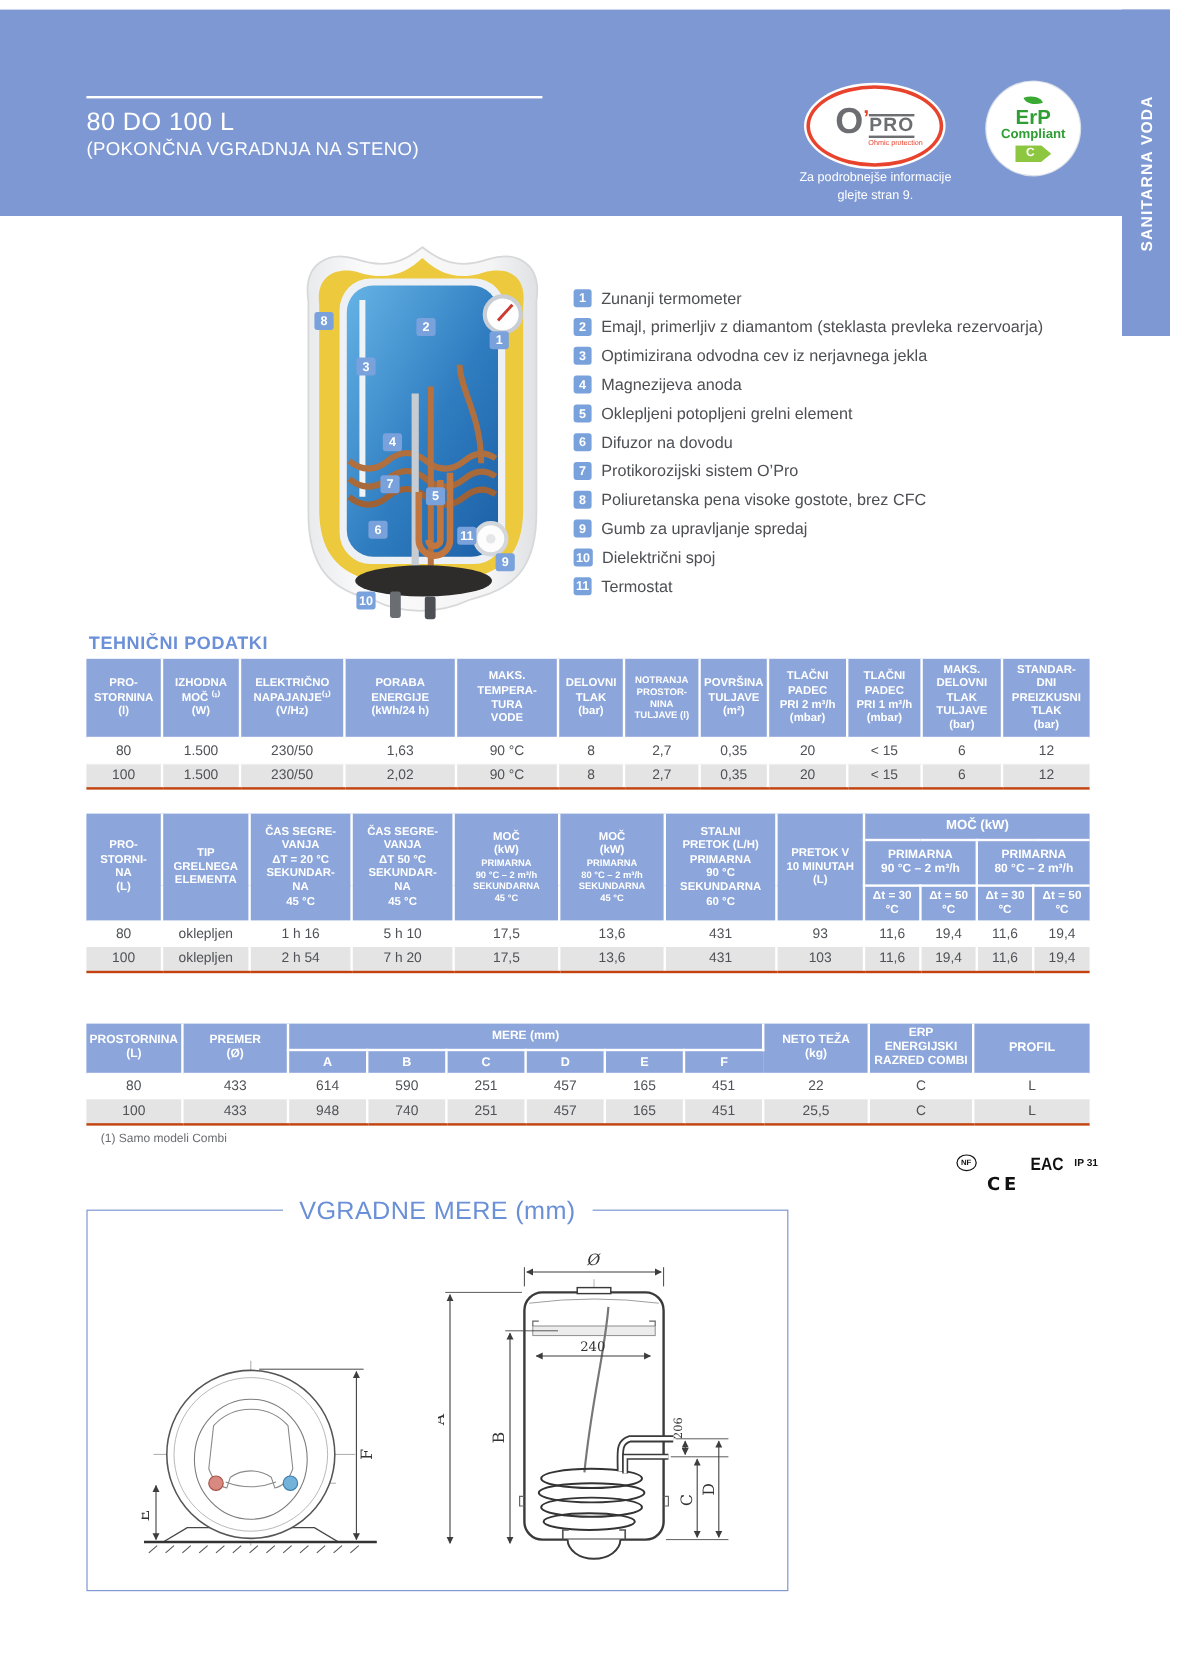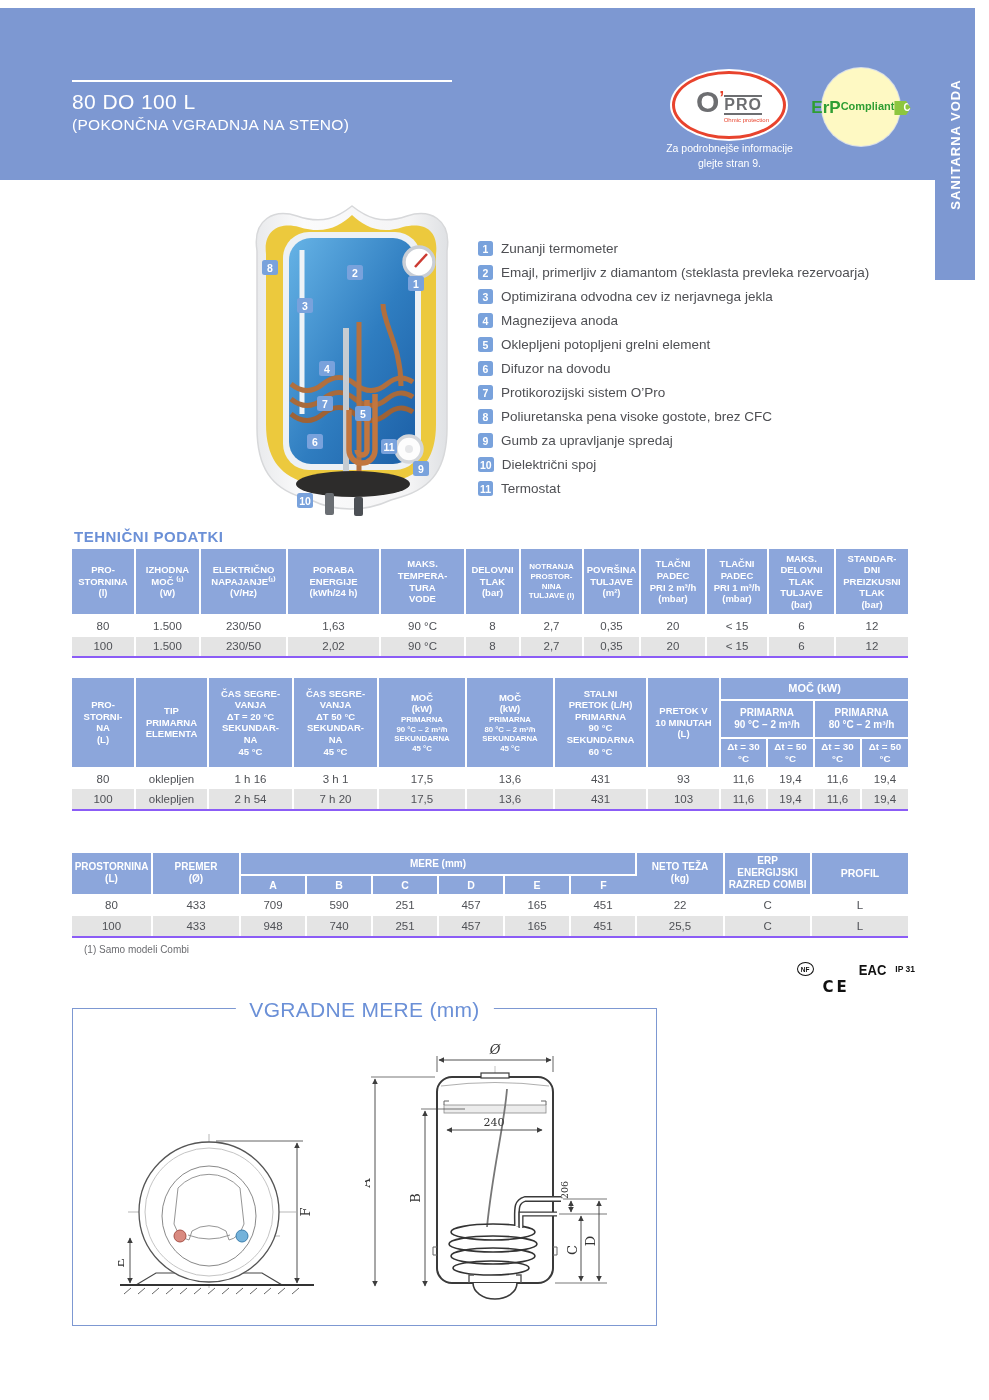--- a/index.html
+++ b/index.html
@@ -16,21 +16,21 @@
   .side-tab span { transform:rotate(-90deg); white-space:nowrap; color:#fff; font-weight:bold; font-size:13px; letter-spacing:1px; }
 
   .opro { position:absolute; left:672px; top:63px; width:114px; height:68px; background:#fff; border:3px solid #e8432d; border-radius:50%; box-shadow:0 0 0 2px #fff; display:flex; flex-direction:column; align-items:center; justify-content:center; }
   .opro-row { display:flex; align-items:flex-start; line-height:1; }
   .opro-o { font-size:30px; font-weight:bold; color:#6d6e71; }
   .opro-ap { font-size:18px; font-weight:bold; color:#e8432d; margin-top:2px; }
   .opro-pro { font-size:16px; font-weight:bold; color:#6d6e71; margin-top:8px; letter-spacing:1px; border-top:2px solid #6d6e71; border-bottom:2px solid #6d6e71; }
   .opro-tag { font-size:6px; color:#e8432d; align-self:flex-end; margin-right:14px; }
   .info-note { position:absolute; left:652px; top:133px; width:155px; text-align:center; color:#fff; font-size:10.5px; line-height:1.45; }
 
-  .erp { position:absolute; left:822px; top:60px; width:78px; height:78px; background:#fef9c3; border-radius:50%; box-shadow:0 0 0 1px #d8dee8; display:flex; flex-direction:row; align-items:center; justify-content:center; }
+  .erp { position:absolute; left:822px; top:60px; width:78px; height:78px; background:#ffffff; border-radius:50%; box-shadow:0 0 0 1px #d8dee8; display:flex; flex-direction:column; align-items:center; justify-content:center; }
   .erp-leaf { width:14px; height:9px; background:#3aaa35; border-radius:0 100% 0 100%; transform:rotate(-18deg); margin-bottom:1px; }
   .erp-l1 { color:#2f9e33; font-size:17px; font-weight:bold; line-height:1; }
   .erp-l2 { color:#2f9e33; font-size:11px; font-weight:bold; line-height:1.2; }
   .erp-class { margin-top:2px; width:30px; height:14px; background:#8dc63f; clip-path:polygon(0 0,72% 0,100% 50%,72% 100%,0 100%); color:#fff; font-size:10px; font-weight:bold; display:flex; align-items:center; justify-content:flex-start; padding-left:9px; line-height:1; }
 
   
   .product-svg { position:absolute; left:233px; top:196px; }
   .co { position:absolute; min-width:16px; height:15px; padding:0 2px; background:#79a2dc; color:#fff; font-size:10.5px; font-weight:bold; display:flex; align-items:center; justify-content:center; border-radius:2.5px; }
   .features { position:absolute; left:478px; top:240px; width:392px; }
   .feat { display:flex; gap:8px; margin-bottom:6.5px; align-items:flex-start; }
@@ -38,21 +38,21 @@
   .feat-t { font-size:13.5px; color:#4e4f53; line-height:1.3; }
 
   
   .sec-h { position:absolute; left:74px; color:#6b90d7; font-size:15px; font-weight:bold; letter-spacing:.5px; }
   table { position:absolute; left:72px; width:836px; table-layout:fixed; border-collapse:collapse; }
   th { background:#8ca6db; color:#fff; font-weight:bold; font-size:9.5px; text-align:center; vertical-align:middle; line-height:1.22; border-right:2px solid #fff; border-bottom:2px solid #fff; padding:2px 1px; }
   th:last-child { border-right:none; }
   td { font-size:11.5px; color:#4f5156; text-align:center; vertical-align:middle; height:21px; background:#fff; border-right:2px solid #fff; border-bottom:1px solid #fff; padding:1px; }
   td:last-child { border-right:none; }
   tr.alt td { background:#e4e4e4; }
-  tr.last td { border-bottom:2px solid #8b5cf6; }
+  tr.last td { border-bottom:2px solid #c2410c; }
   .pre { white-space:pre-line; }
   .sm { font-size:8px; }
   .h-main { display:block; white-space:pre-line; font-size:9.5px; }
   .h-small { display:block; white-space:pre-line; font-size:7.8px; }
   .t1 th { height:66px; }
   .t2 .r1 th { height:22px; }
   .t2 .r2 th { height:38px; font-size:10px; }
   .t2 .r3 th { height:26px; font-size:9.8px; }
   .t3 .r1 th { height:22px; font-size:10px; }
   .t3 .r2 th { height:15px; font-size:10.5px; }
@@ -307,21 +307,21 @@
         <col style="width:47px">
         <col style="width:47px">
       </colgroup>
     <tbody>
         <tr class="r1">
       <th class="pre" rowspan="3">PRO-
 STORNI-
 NA
 (L)</th>
       <th class="pre" rowspan="3">TIP
-PRIMARNA
+GRELNEGA
 ELEMENTA</th>
       <th class="pre" rowspan="3">ČAS SEGRE-
 VANJA
 ΔT = 20 °C
 SEKUNDAR-
 NA
 45 °C</th>
       <th class="pre" rowspan="3">ČAS SEGRE-
 VANJA
 ΔT 50 °C
@@ -364,21 +364,21 @@
     <tr class="r3">
       <th>Δt = 30 °C</th>
       <th>Δt = 50 °C</th>
       <th>Δt = 30 °C</th>
       <th>Δt = 50 °C</th>
     </tr>
     <tr>
       <td>80</td>
           <td>oklepljen</td>
           <td>1 h 16</td>
-          <td>3 h 1</td>
+          <td>5 h 10</td>
           <td>17,5</td>
           <td>13,6</td>
           <td>431</td>
           <td>93</td>
           <td>11,6</td>
           <td>19,4</td>
           <td>11,6</td>
           <td>19,4</td>
     </tr>
     <tr class="alt last">
@@ -431,21 +431,21 @@
       <th>A</th>
       <th>B</th>
       <th>C</th>
       <th>D</th>
       <th>E</th>
       <th>F</th>
     </tr>
     <tr>
       <td>80</td>
           <td>433</td>
-          <td>709</td>
+          <td>614</td>
           <td>590</td>
           <td>251</td>
           <td>457</td>
           <td>165</td>
           <td>451</td>
           <td>22</td>
           <td>C</td>
           <td>L</td>
     </tr>
     <tr class="alt last">

